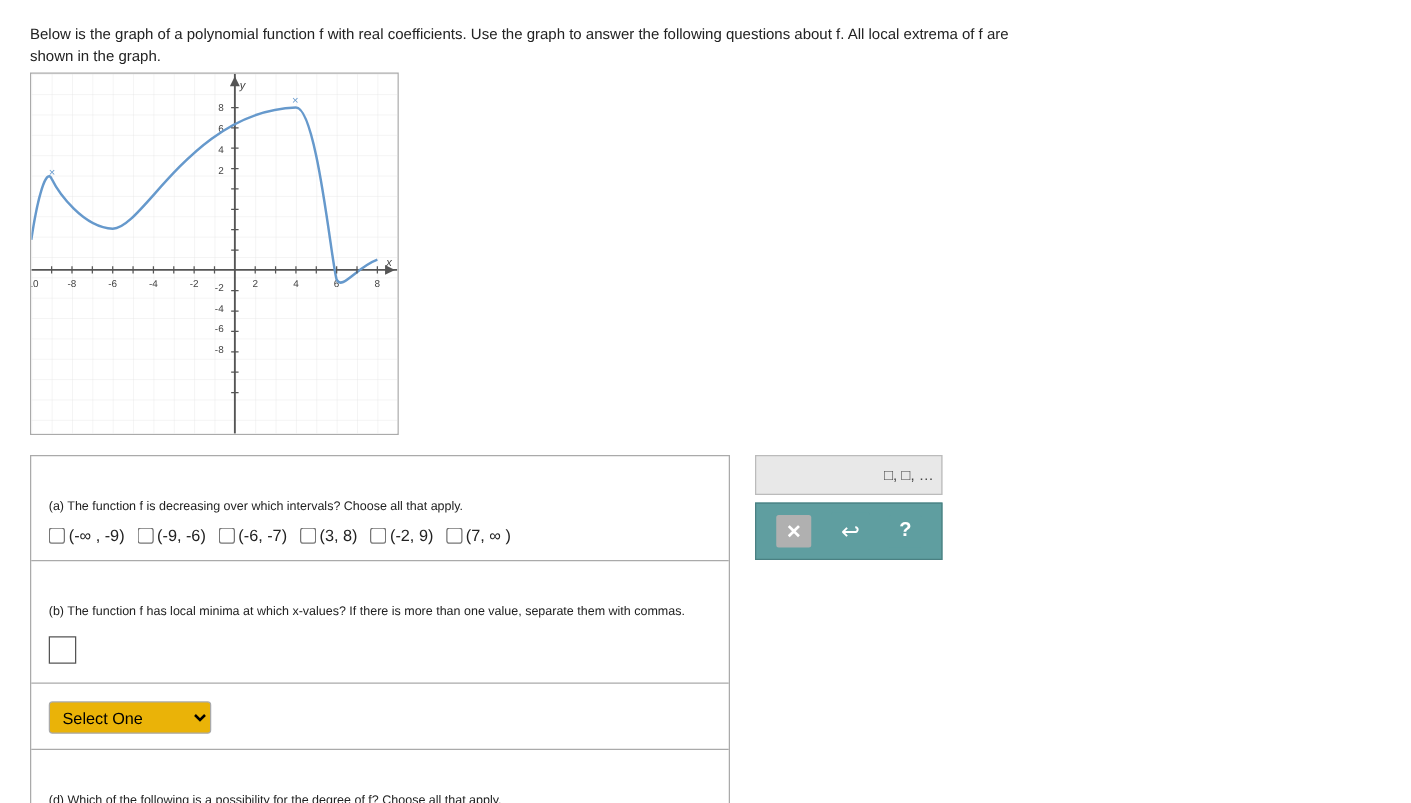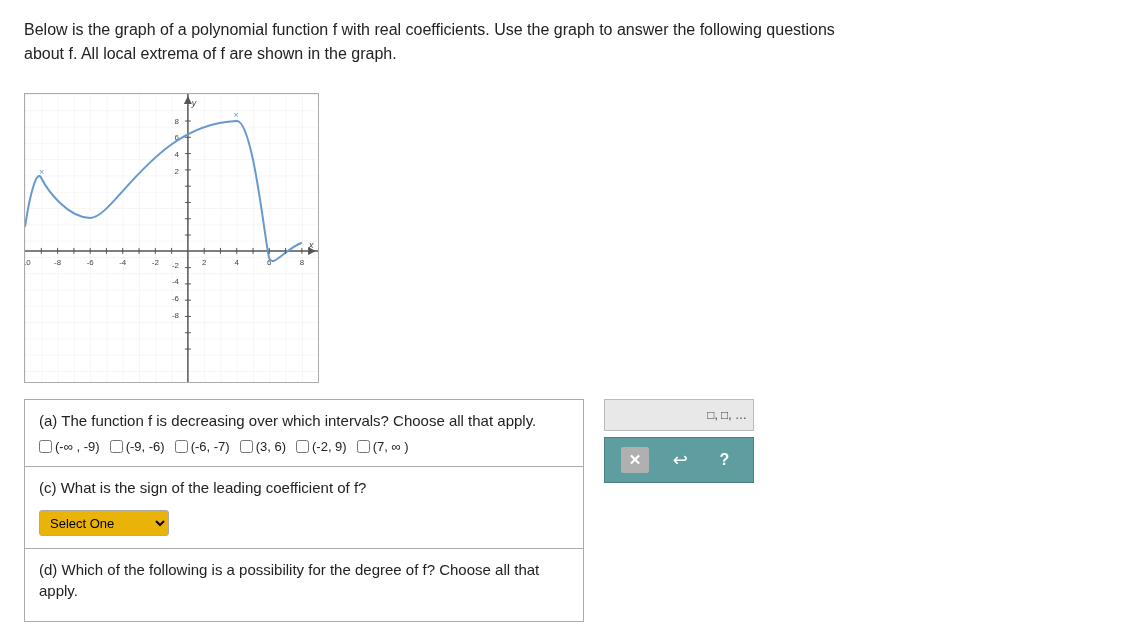--- a/index.html
+++ b/index.html
@@ -6,24 +6,24 @@
     body {
       font-family: Arial, sans-serif;
       font-size: 14px;
       background: #fff;
       color: #222;
       width: 1129px;
       min-height: 642px;
       padding: 18px 24px;
     }
     .intro-text {
-      font-size: 16px;
+      font-size: 12px;
       line-height: 1.5;
       max-width: 820px;
-      margin-bottom: 27px;
+      margin-bottom: 4px;
     }
     .main-layout {
       display: flex;
       gap: 0;
       align-items: flex-start;
     }
     .left-col {
       display: flex;
       flex-direction: column;
       gap: 0;
@@ -45,23 +45,24 @@
       margin-left: 0;
     }
     .question-block {
       border-bottom: 1px solid #aaa;
       padding: 10px 14px 12px 14px;
     }
     .question-block:last-child {
       border-bottom: none;
     }
     .question-text {
-      font-size: 15px;
+      font-size: 10px;
       margin-bottom: 8px;
       line-height: 1.4;
+      margin-top: 24px;
     }
     .checkbox-row {
       display: flex;
       flex-wrap: wrap;
       gap: 4px 10px;
       align-items: center;
       font-size: 13px;
     }
     .checkbox-item {
       display: flex;
@@ -277,36 +278,39 @@
             <label class="checkbox-item">
               <input type="checkbox" style=""> 
                 <span>(-9, -6)</span>
             </label>
             <label class="checkbox-item">
               <input type="checkbox" style=""> 
                 <span>(-6, -7)</span>
             </label>
             <label class="checkbox-item">
               <input type="checkbox" style=""> 
-                <span>(3, 6)</span>
+                <span>(3, 8)</span>
             </label>
             <label class="checkbox-item">
               <input type="checkbox" style=""> 
                 <span>(-2, 9)</span>
             </label>
             <label class="checkbox-item">
               <input type="checkbox" style=""> 
                 <span>(7, ∞ )</span>
             </label>
           </div>
         </div>
 
-
         <div class="question-block">
-          <div class="question-text">(c) What is the sign of the leading coefficient of f?</div>
+          <div class="question-text">(b) The function f has local minima at which x-values? If there is more than one value, separate them with commas.</div>
+          <div class="answer-box"></div>
+        </div>
+
+        <div class="question-block">
           <select class="select-one">
             <option value="">Select One</option>
             <option value="positive">Positive</option>
             <option value="negative">Negative</option>
           </select>
         </div>
 
         <div class="question-block">
           <div class="question-text">(d) Which of the following is a possibility for the degree of f? Choose all that apply.</div>
 

